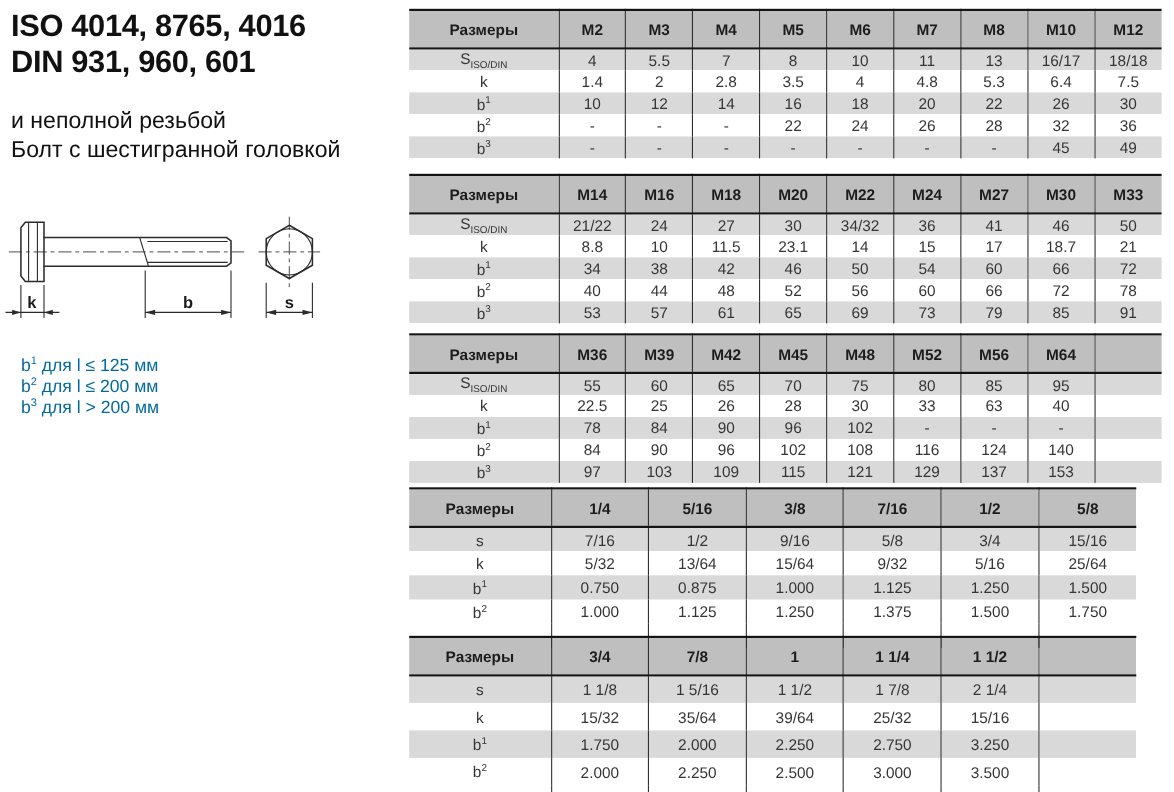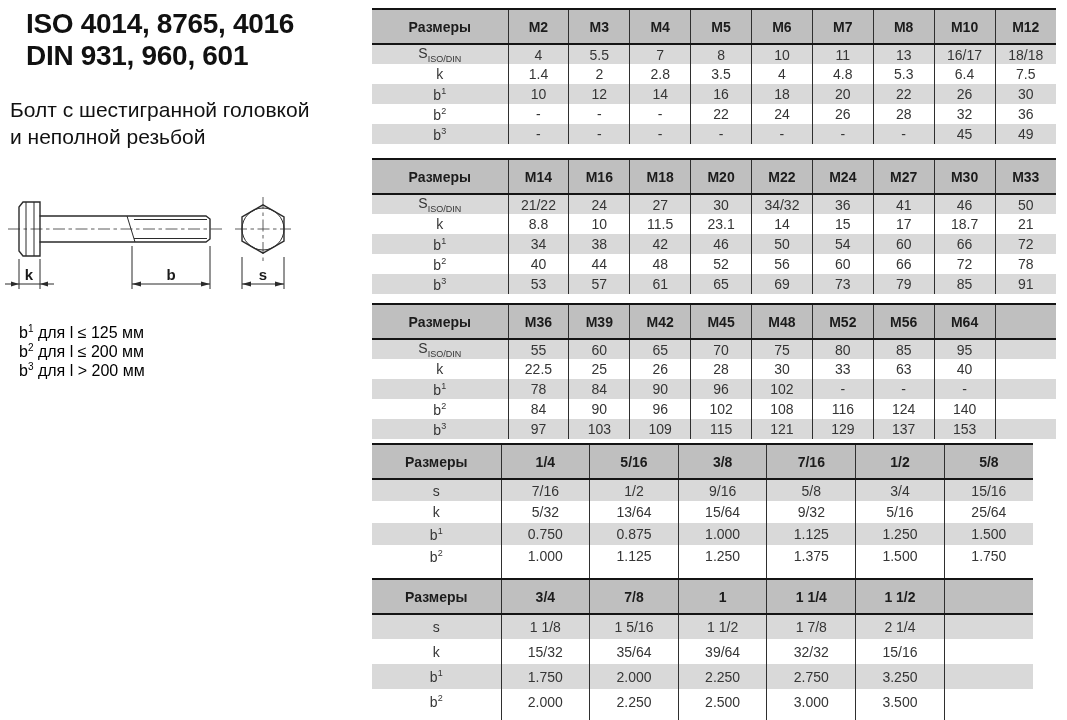--- a/index.html
+++ b/index.html
@@ -1,23 +1,23 @@
 <!DOCTYPE html>
 <html><head>
 <meta charset="utf-8">
 <style>
   html,body{margin:0;padding:0;background:#fff;}
   body{width:1067px;height:720px;position:relative;overflow:hidden;
        font-family:"Liberation Sans", sans-serif;color:#1a1a1a;}
 
   
-  .title{position:absolute;left:26px;top:8px;font-size:28px;font-weight:bold;
+  .title{position:absolute;left:10px;top:8px;font-size:28px;font-weight:bold;
          line-height:32px;letter-spacing:-0.3px;color:#111;}
   .subtitle{position:absolute;left:10px;top:96px;font-size:21px;line-height:27px;color:#111;}
-  .footnotes{position:absolute;left:19px;top:323px;font-size:16px;color:#000000;}
+  .footnotes{position:absolute;left:19px;top:323px;font-size:16px;color:#0369a1;}
   .footnotes .fn{height:19px;line-height:19px;white-space:nowrap;}
   .footnotes sup{font-size:10px;line-height:0;}
 
   #drawing{position:absolute;left:0;top:186px;}
   #drawing .obj{stroke:#2b2b2b;stroke-width:1.4;fill:none;stroke-linecap:round;}
   #drawing .thin{stroke:#2b2b2b;stroke-width:1;fill:none;}
   #drawing .cl{stroke:#4a4a4a;stroke-width:0.9;fill:none;stroke-dasharray:12 3.5 3.5 3.5;}
   #drawing .dim{stroke:#2b2b2b;stroke-width:1;fill:none;}
   #drawing .arr{fill:#2b2b2b;stroke:none;}
   #drawing text{font-family:"Liberation Sans", sans-serif;font-size:15px;font-weight:bold;fill:#1a1a1a;}
@@ -49,22 +49,22 @@
 </style>
 </head>
 <body>
 
 <div class="title">
   <div>ISO 4014, 8765, 4016</div>
   <div>DIN 931, 960, 601</div>
 </div>
 
 <div class="subtitle">
+  <div>и неполной резьбой</div>
   <div>Болт с шестигранной головкой</div>
-  <div>и неполной резьбой</div>
 </div>
 
 <svg id="drawing" width="330" height="118" viewBox="0 0 330 118">
 
   <g>
     <path class="cl" d="M8 43 H222"></path>
     <polygon class="obj" points="23,16 40,16 40,70 23,70 19,65 19,21"></polygon>
     <path class="thin" d="M26 16 V70 M34 16 V70"></path>
     <path class="obj" d="M40 30 H206 L210 33 V53 L206 56 H40"></path>
     <path class="thin" d="M127 30 L135 56"></path>
@@ -476,21 +476,21 @@
         <td>1 1/2</td>
         <td>1 7/8</td>
         <td>2 1/4</td>
         <td></td>
       </tr>
       <tr>
         <td><span>k</span></td>
         <td>15/32</td>
         <td>35/64</td>
         <td>39/64</td>
-        <td>32/32</td>
+        <td>25/32</td>
         <td>15/16</td>
         <td></td>
       </tr>
       <tr>
         <td><span>b</span><sup>1</sup></td>
         <td>1.750</td>
         <td>2.000</td>
         <td>2.250</td>
         <td>2.750</td>
         <td>3.250</td>

